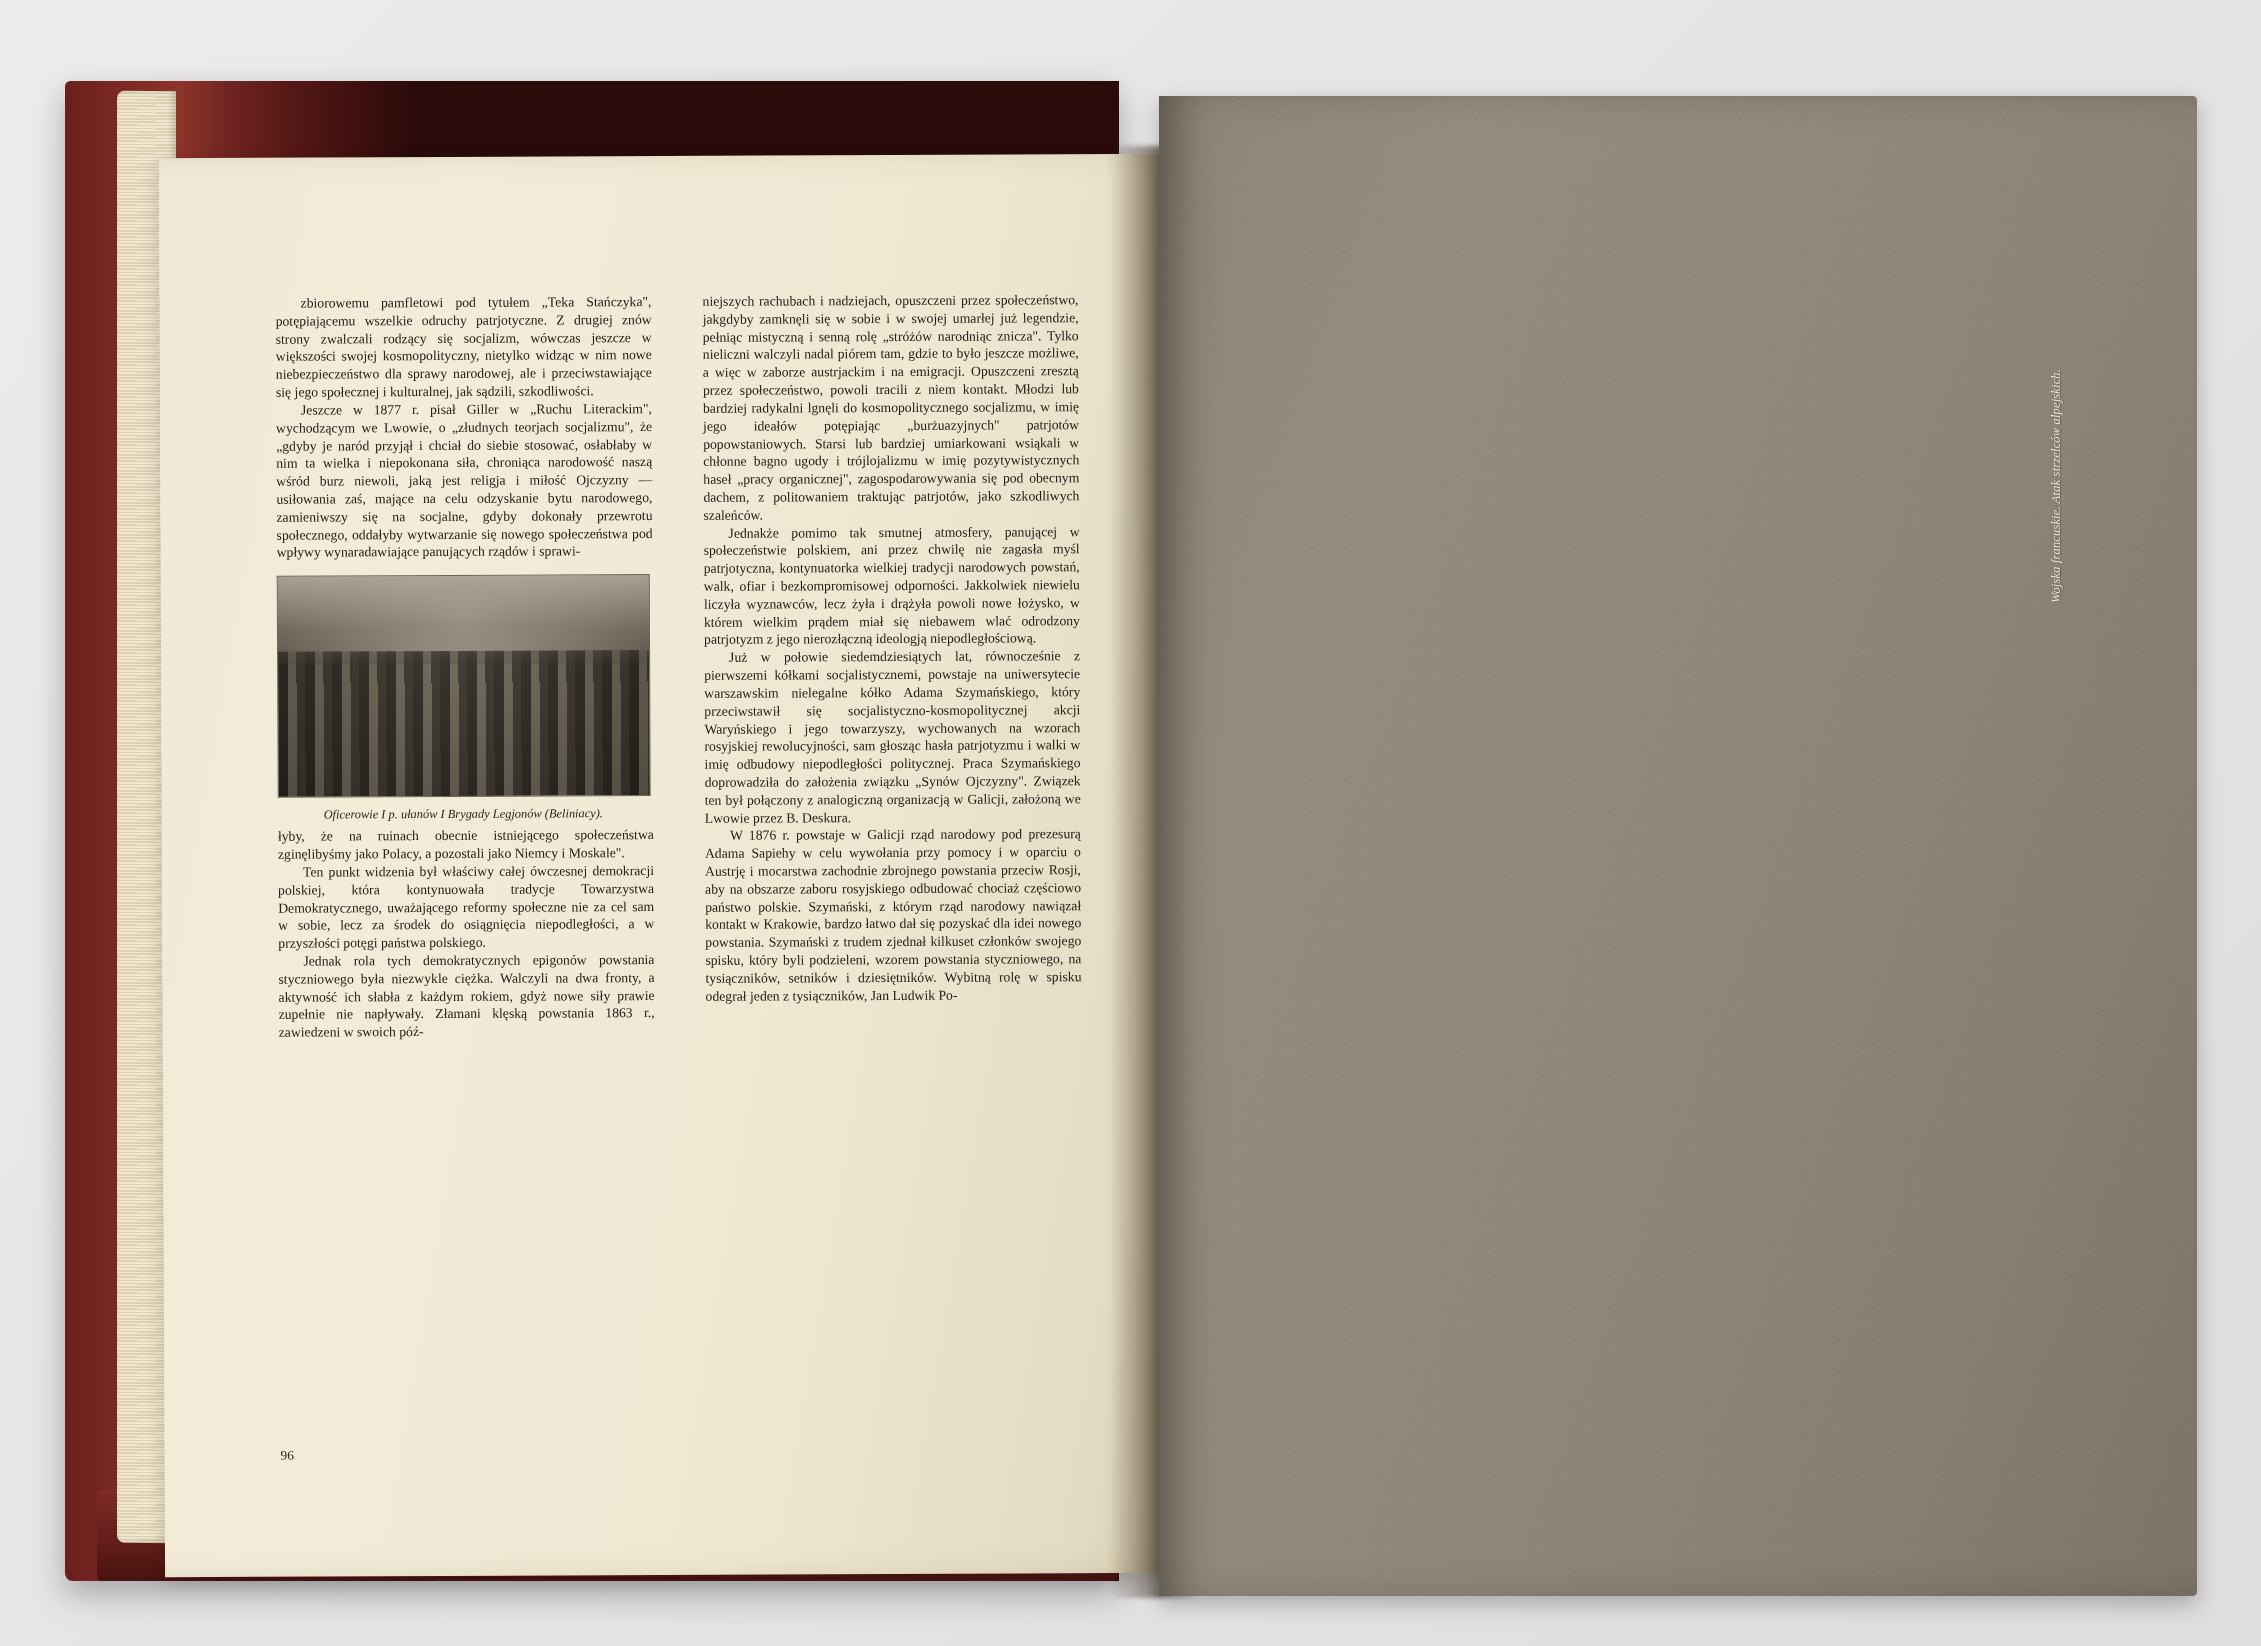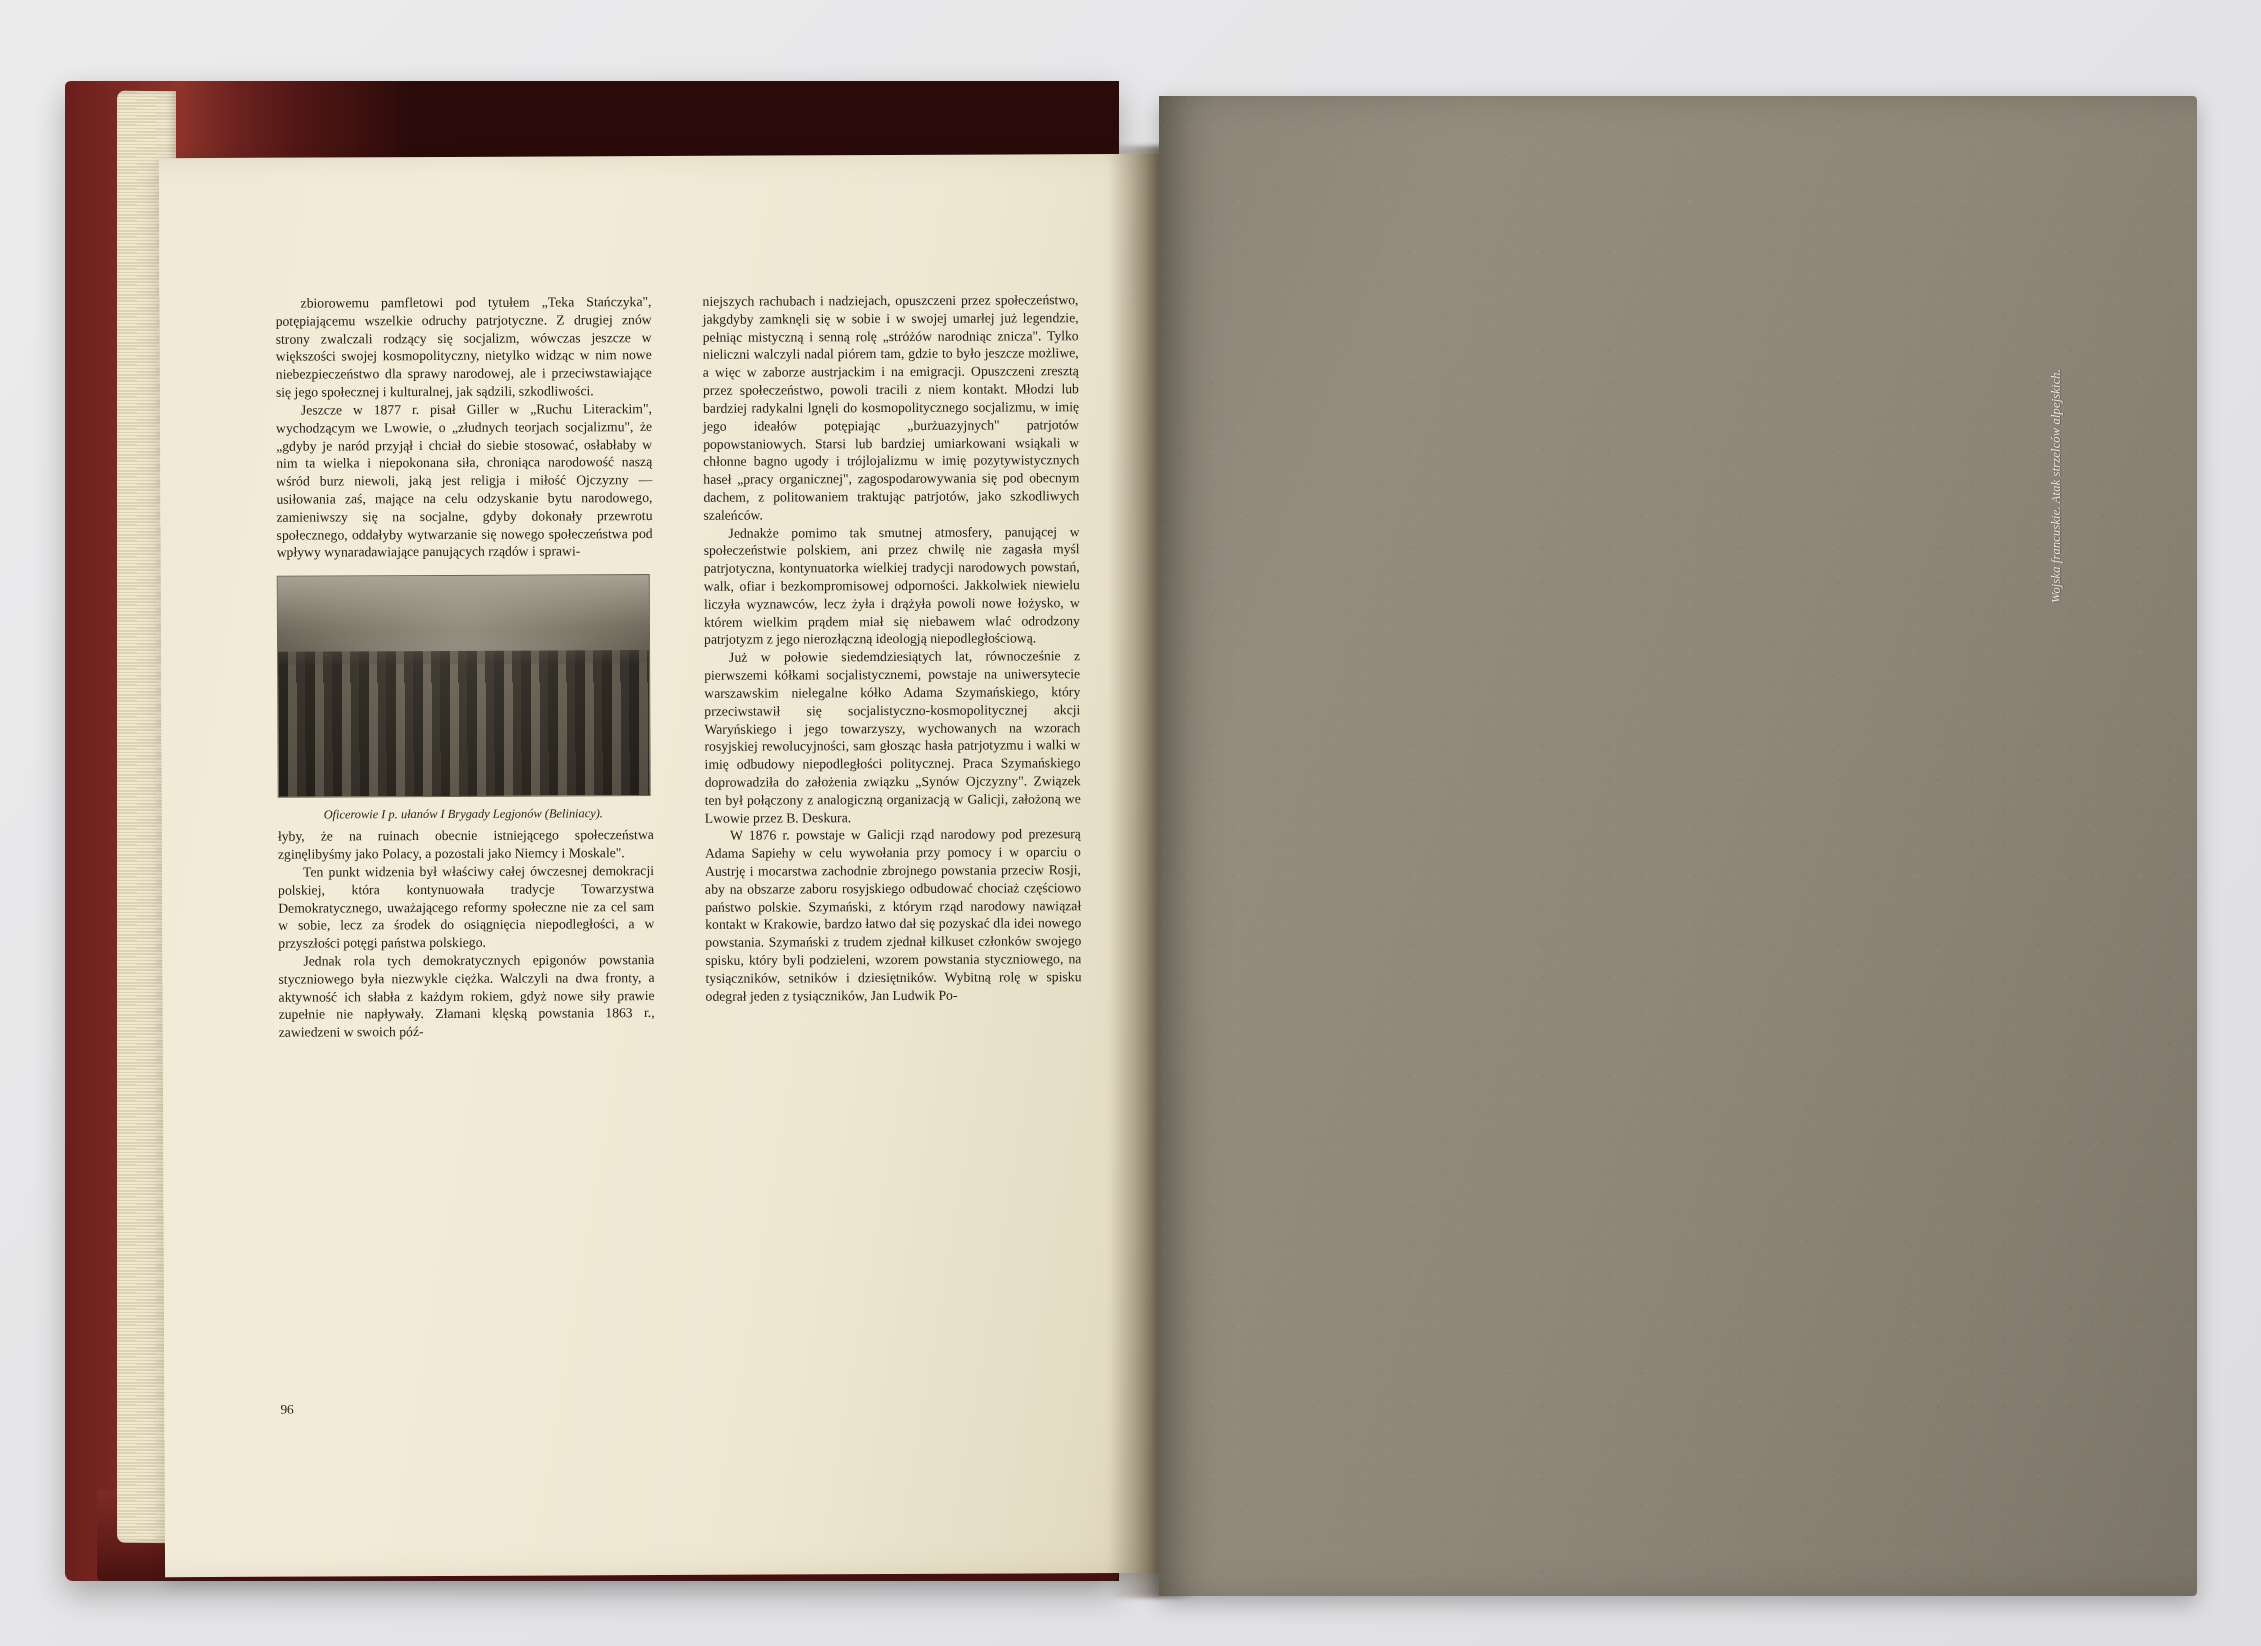--- a/index.html
+++ b/index.html
@@ -171,21 +171,21 @@
     font-style: italic;
     font-size: 12.4px;
     line-height: 1.3;
     text-align: center;
     color: #2a241c;
   }
 
   .folio {
     position: absolute;
     left: 116px;
-    top: 1244px;
+    top: 1290px;
     font-size: 13.4px;
     color: #2b251d;
   }
   .plate-caption {
     position: absolute;
     left: 1984px;
     top: 538px;
     font-size: 12.4px;
     font-style: italic;
     color: #efeadd;

